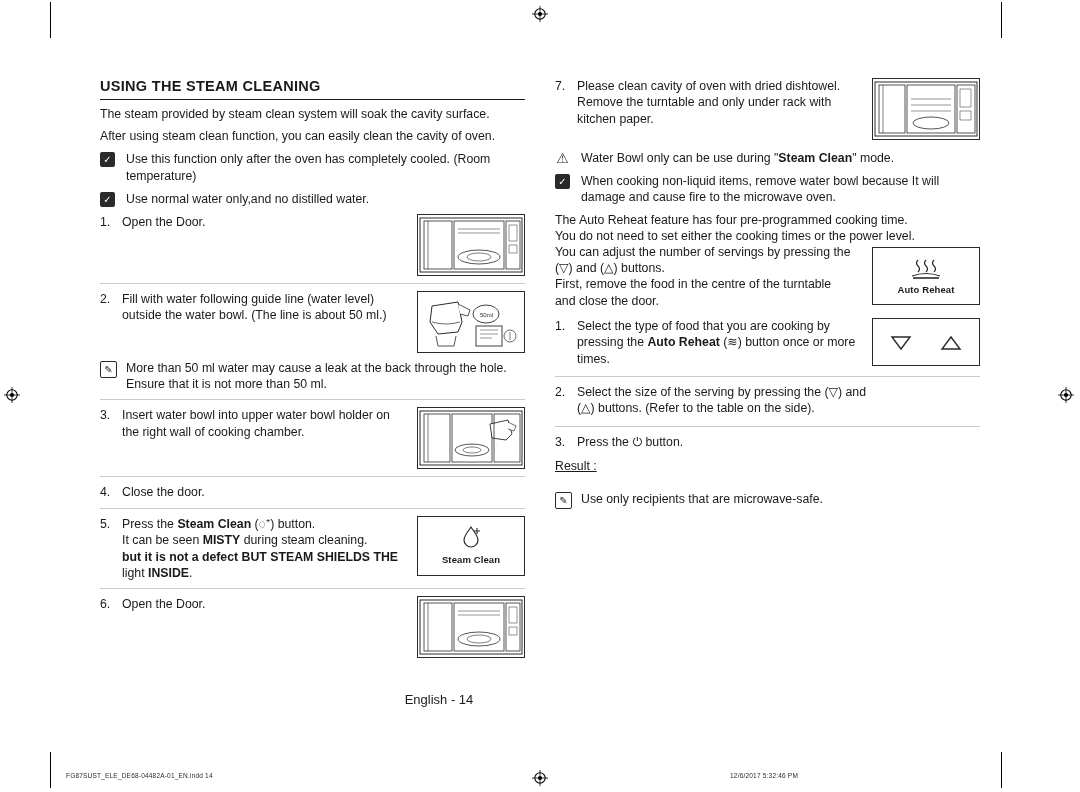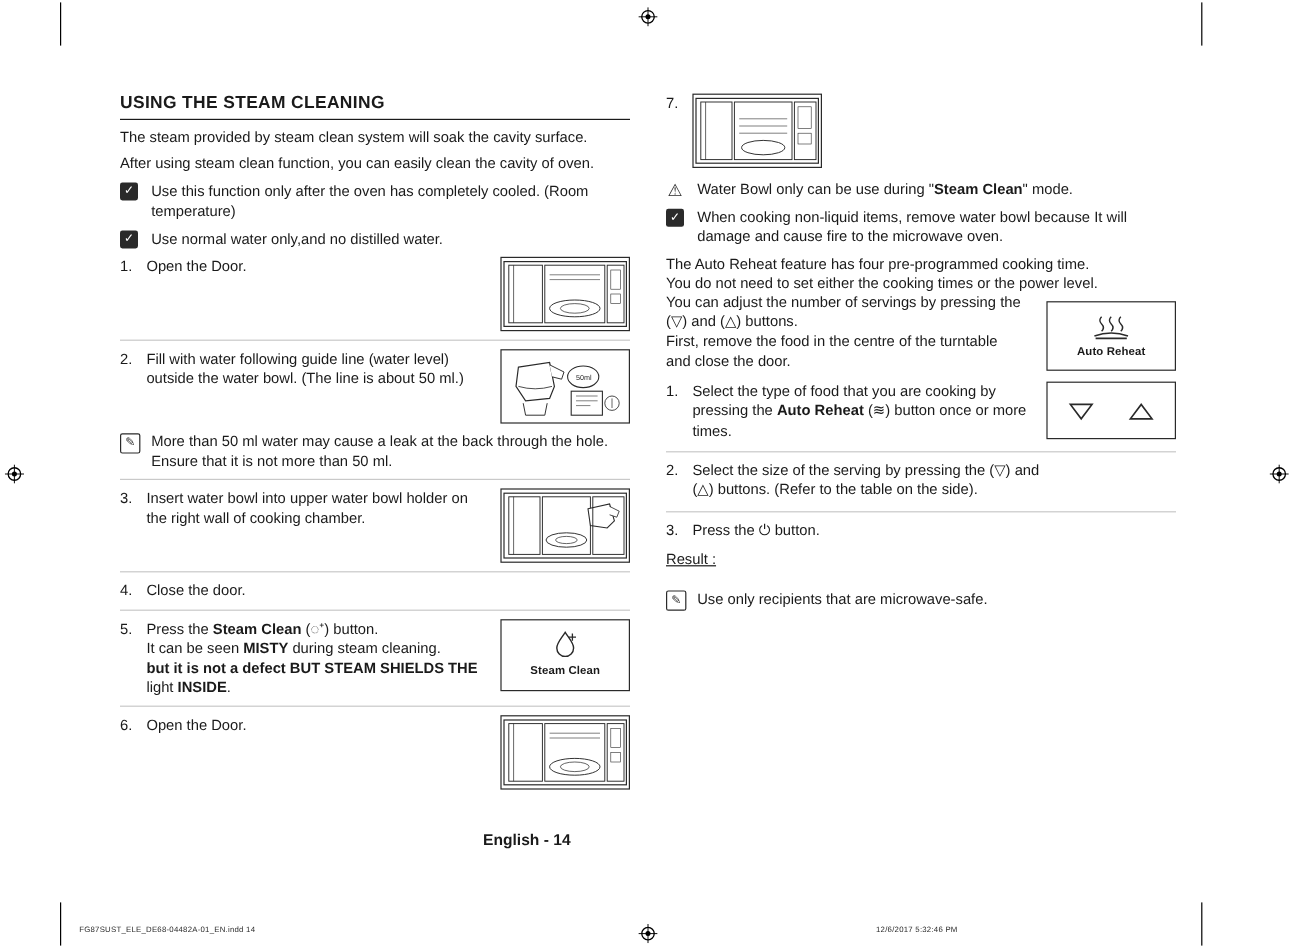--- a/index.html
+++ b/index.html
@@ -151,21 +151,21 @@
 
   svg { display: block; }
 
   
   .page-num {
     position: absolute;
     left: 18px; right: 0;
     top: 692px;
     text-align: center;
     font-size: 13px;
-    font-weight: bold;
+    font-weight: normal;
   }
   .footer-left {
     position: absolute;
     left: 66px; top: 772px;
     font-size: 6.5px;
     color: #2a2a2a;
     letter-spacing: .2px;
   }
   .footer-right {
     position: absolute;
@@ -361,20 +361,24 @@
       </div>
     </div>
 
   </div>
 
   <div class="col col-right">
 
     <div class="step" style="margin-top:0;">
       <span class="num">7.</span>
       <div class="step-row">
+        <div class="step-text">
+          <div>Please clean cavity of oven with dried dishtowel.</div>
+          <div>Remove the turntable and only under rack with kitchen paper.</div>
+        </div>
         <div class="illus oven">
           <svg width="106" height="60" viewBox="0 0 106 60">
             <rect x="2" y="3" width="102" height="54" fill="#fff" stroke="#2a2a2a" stroke-width="1"></rect>
             <rect x="6" y="6" width="26" height="48" fill="#fff" stroke="#2a2a2a" stroke-width=".8"></rect>
             <line x1="10" y1="6" x2="10" y2="54" stroke="#2a2a2a" stroke-width=".6"></line>
             <rect x="34" y="6" width="48" height="48" fill="#fff" stroke="#2a2a2a" stroke-width=".8"></rect>
             <path d="M38 20 L78 20 M38 26 L78 26 M38 32 L78 32" stroke="#2a2a2a" stroke-width=".5"></path>
             <ellipse cx="58" cy="44" rx="18" ry="6" fill="none" stroke="#2a2a2a" stroke-width=".8"></ellipse>
             <rect x="84" y="6" width="18" height="48" fill="#fff" stroke="#2a2a2a" stroke-width=".8"></rect>
             <rect x="87" y="10" width="11" height="18" fill="none" stroke="#2a2a2a" stroke-width=".5"></rect>
@@ -391,21 +395,21 @@
 
     <div class="note">
       <span class="nicon">✓</span>
       <span>When cooking non-liquid items, remove water bowl because It will damage and cause fire to the microwave oven.</span>
     </div>
 
 
     <p class="para">The Auto Reheat feature has four pre-programmed cooking time.</p>
     <p class="para" style="margin-top:0;">You do not need to set either the cooking times or the power level.</p>
 
-    <div class="step-row" style="margin-top:0; align-items:flex-end;">
+    <div class="step-row" style="margin-top:0; align-items:center;">
       <div class="step-text" style="font-size:12.3px; line-height:16.2px; max-width:300px;">
         <div>You can adjust the number of servings by pressing the <span>(▽)</span> and <span>(△)</span> buttons.</div>
         <div>First, remove the food in the centre of the turntable and close the door.</div>
       </div>
       <div class="illus panel" style="height:58px;">
         <svg width="34" height="26" viewBox="0 0 34 26">
           <path d="M9 3 q-3 3 0 6 q3 3 0 6" fill="none" stroke="#2a2a2a" stroke-width="1.2"></path>
           <path d="M17 3 q-3 3 0 6 q3 3 0 6" fill="none" stroke="#2a2a2a" stroke-width="1.2"></path>
           <path d="M25 3 q-3 3 0 6 q3 3 0 6" fill="none" stroke="#2a2a2a" stroke-width="1.2"></path>
           <path d="M4 21 L30 21" stroke="#2a2a2a" stroke-width="1.6"></path>

